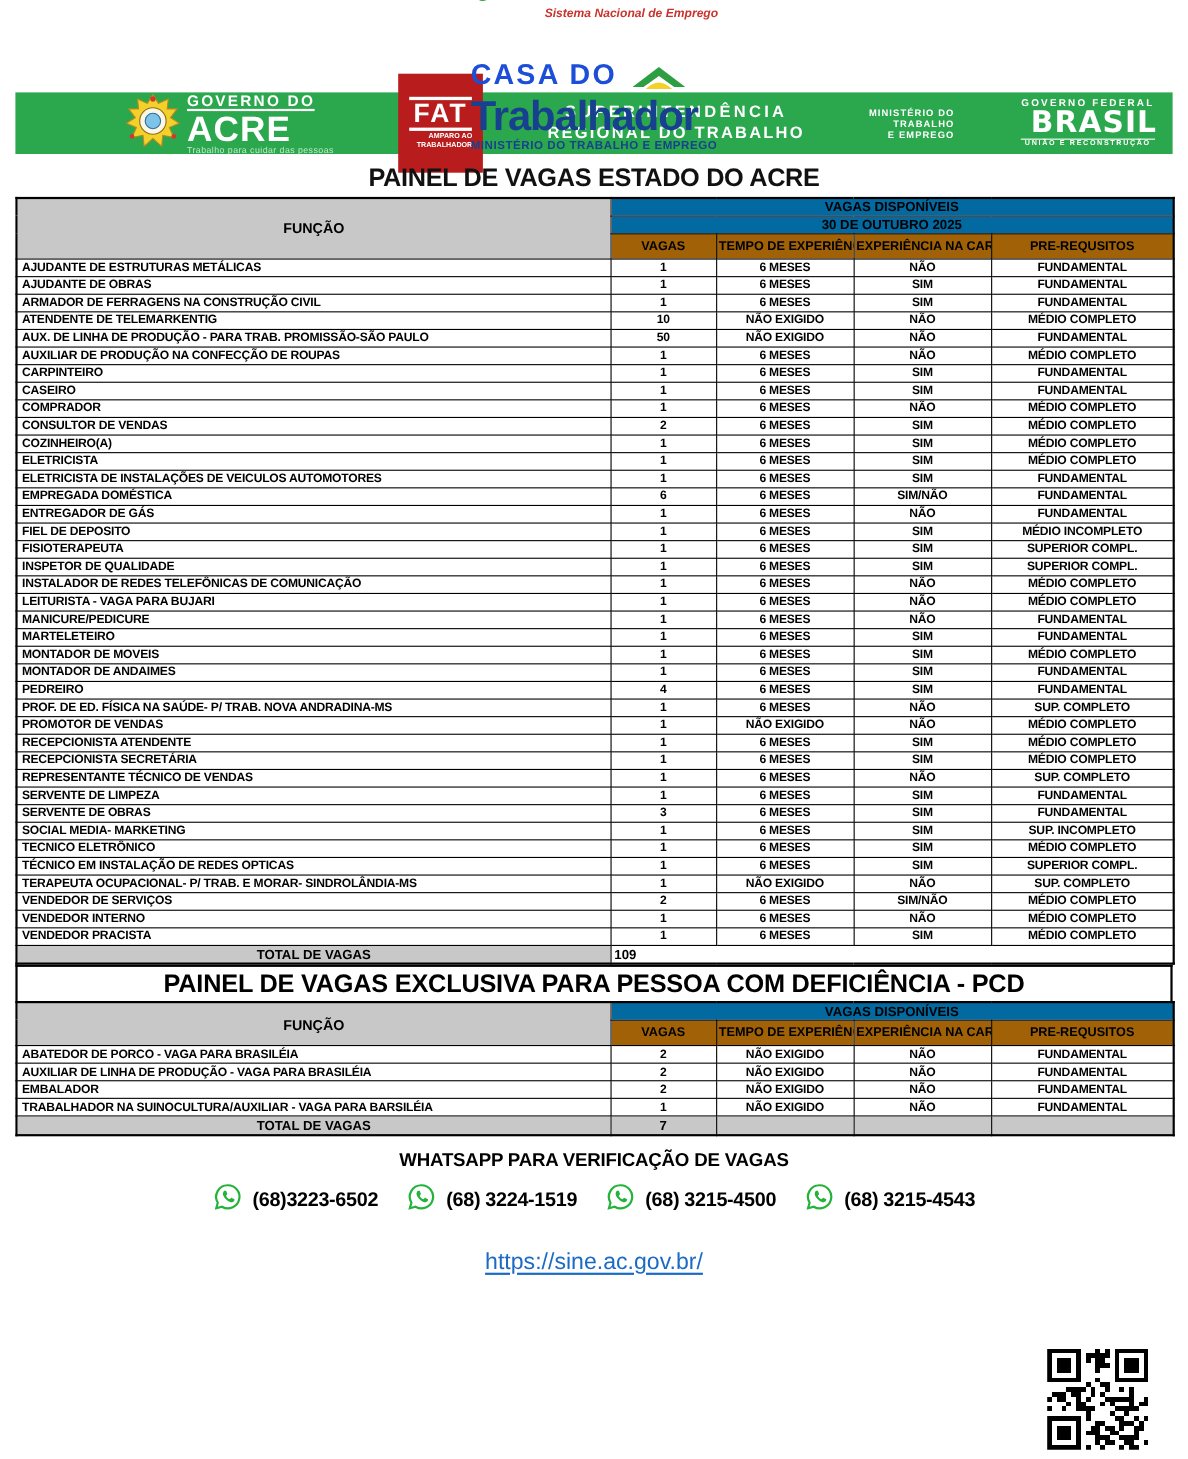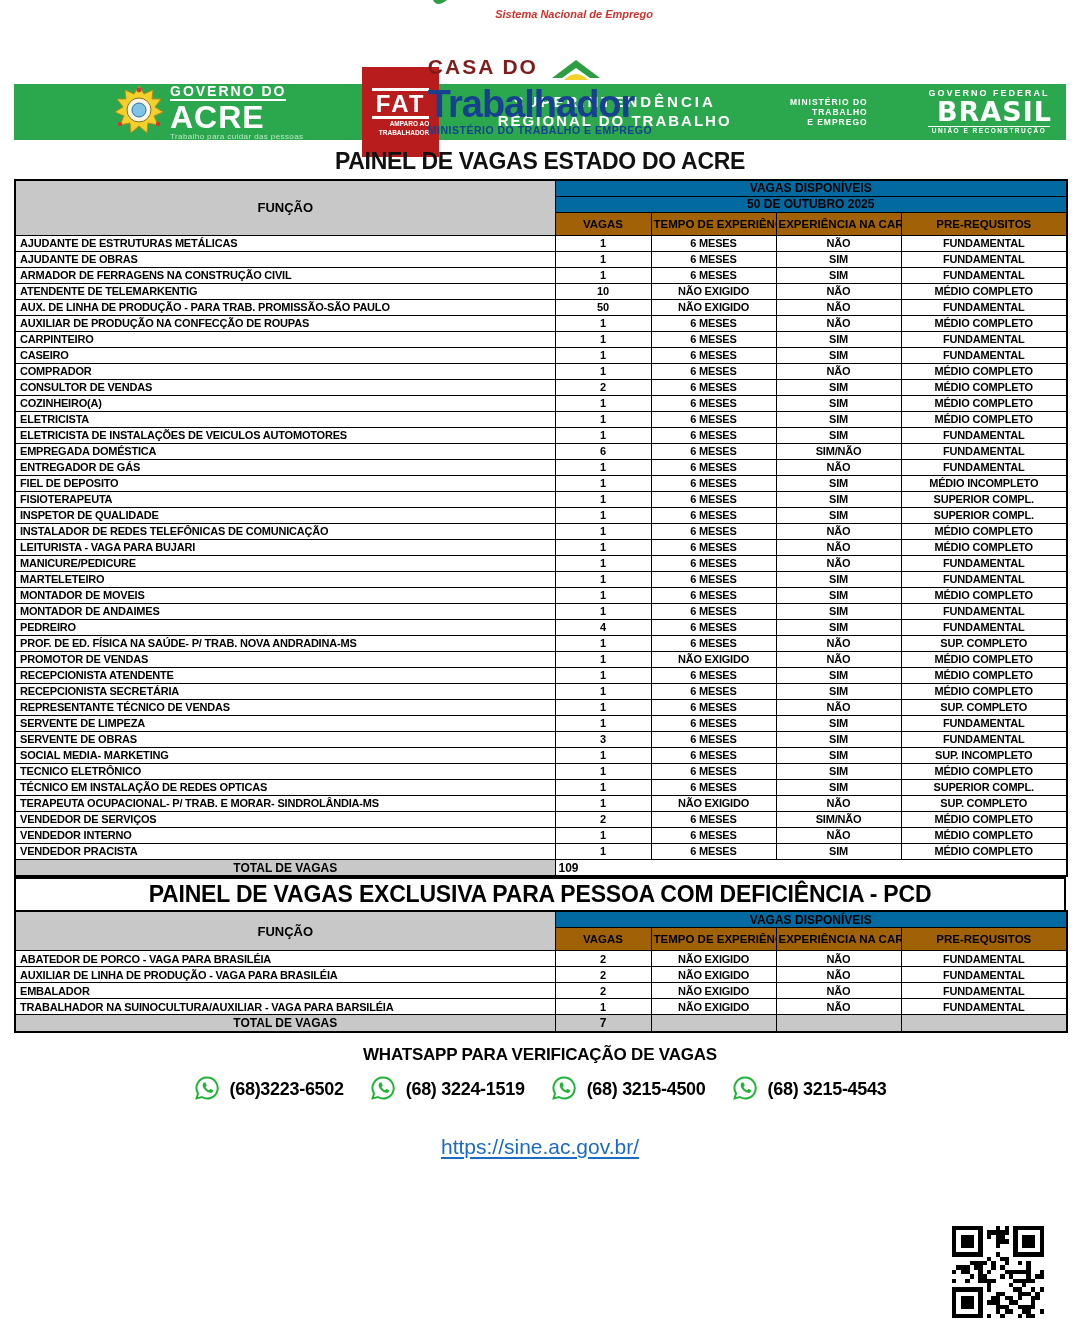--- a/index.html
+++ b/index.html
@@ -7,21 +7,21 @@
   .page { position:relative; width:1080px; height:1326px; background:#fff; overflow:hidden; }
 
   
   .toplogos { display:flex; justify-content:center; align-items:center; gap:18px; padding-top:10px; height:80px;flex-direction:column; }
   .sine-logo { display:flex; align-items:flex-end; gap:6px; }
   .sine-text { line-height:1; }
   .sine-name { font-size:52px; font-weight:bold; font-style:italic; color:#1b5ea8; letter-spacing:-2px; }
   .sine-sub { font-size:11px; font-weight:bold; color:#c9342e; font-style:italic; margin-top:2px; text-align:center; }
   .logo-sep { width:3px; height:58px; background:#9aa3ab; transform:skewX(-12deg); }
   .casa-logo { line-height:1; position:relative; }
-  .casa-line1 { font-size:21px; color:#7f1d1d; letter-spacing:2px; font-weight:bold; display:inline-block; }
+  .casa-line1 { font-size:26px; color:#1d4ed8; letter-spacing:2px; font-weight:bold; display:inline-block; }
   .casa-line2 { font-size:38px; color:#17418f; font-weight:bold; letter-spacing:-1px; }
   .casa-sub { font-size:10.5px; color:#17418f; font-weight:bold; letter-spacing:.5px; margin-top:2px; }
 
   
   .banner { margin:4px 14px 0 14px; height:56px; background:#2ba84d; display:flex; align-items:center;
             justify-content:space-between; padding:0 14px 0 100px; color:#fff; }
   .seg { text-align:center; line-height:1.05; }
   .seict-title { font-size:30px; font-weight:bold; letter-spacing:1px; border-bottom:2px solid #fff; padding:0 4px; }
   .seict-sub { font-size:6.5px; font-weight:bold; margin-top:2px; letter-spacing:.3px; }
   .acre-wrap { display:flex; align-items:center; gap:6px; }
@@ -162,21 +162,21 @@
         <col style="width:125px">
         <col style="width:125px">
         <col style="width:166px">
       </colgroup>
     <thead>
       <tr>
         <th class="funcao-head" rowspan="3">FUNÇÃO</th>
         <th class="span-head" colspan="4">VAGAS DISPONÍVEIS</th>
       </tr>
       <tr>
-        <th class="span-head" colspan="4">50 DE OUTUBRO 2025</th>
+        <th class="span-head" colspan="4">30 DE OUTUBRO 2025</th>
       </tr>
       <tr>
         <th class="col-head">VAGAS</th>
         <th class="col-head">TEMPO DE EXPERIÊNCIA</th>
         <th class="col-head">EXPERIÊNCIA NA CARTEIRA DE TRABALHO</th>
         <th class="col-head">PRE-REQUSITOS</th>
       </tr>
     </thead>
     <tbody>
         <tr>

